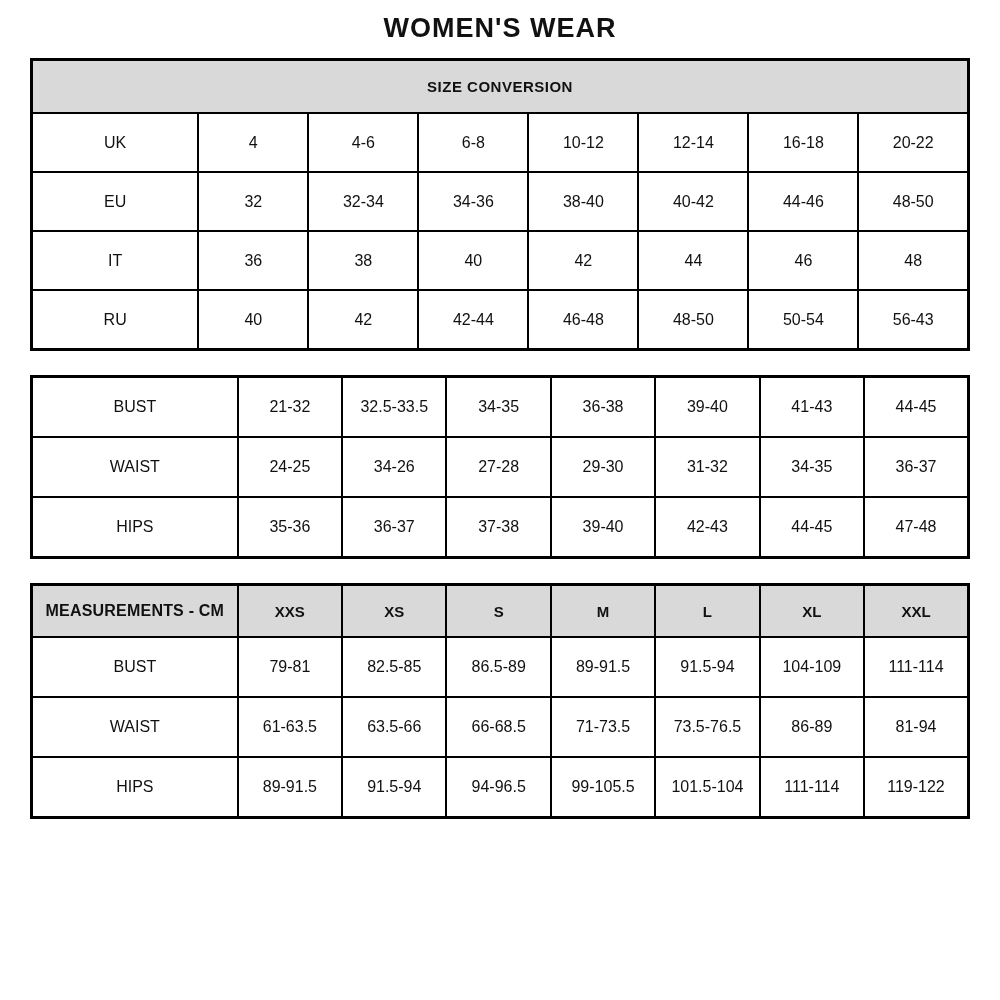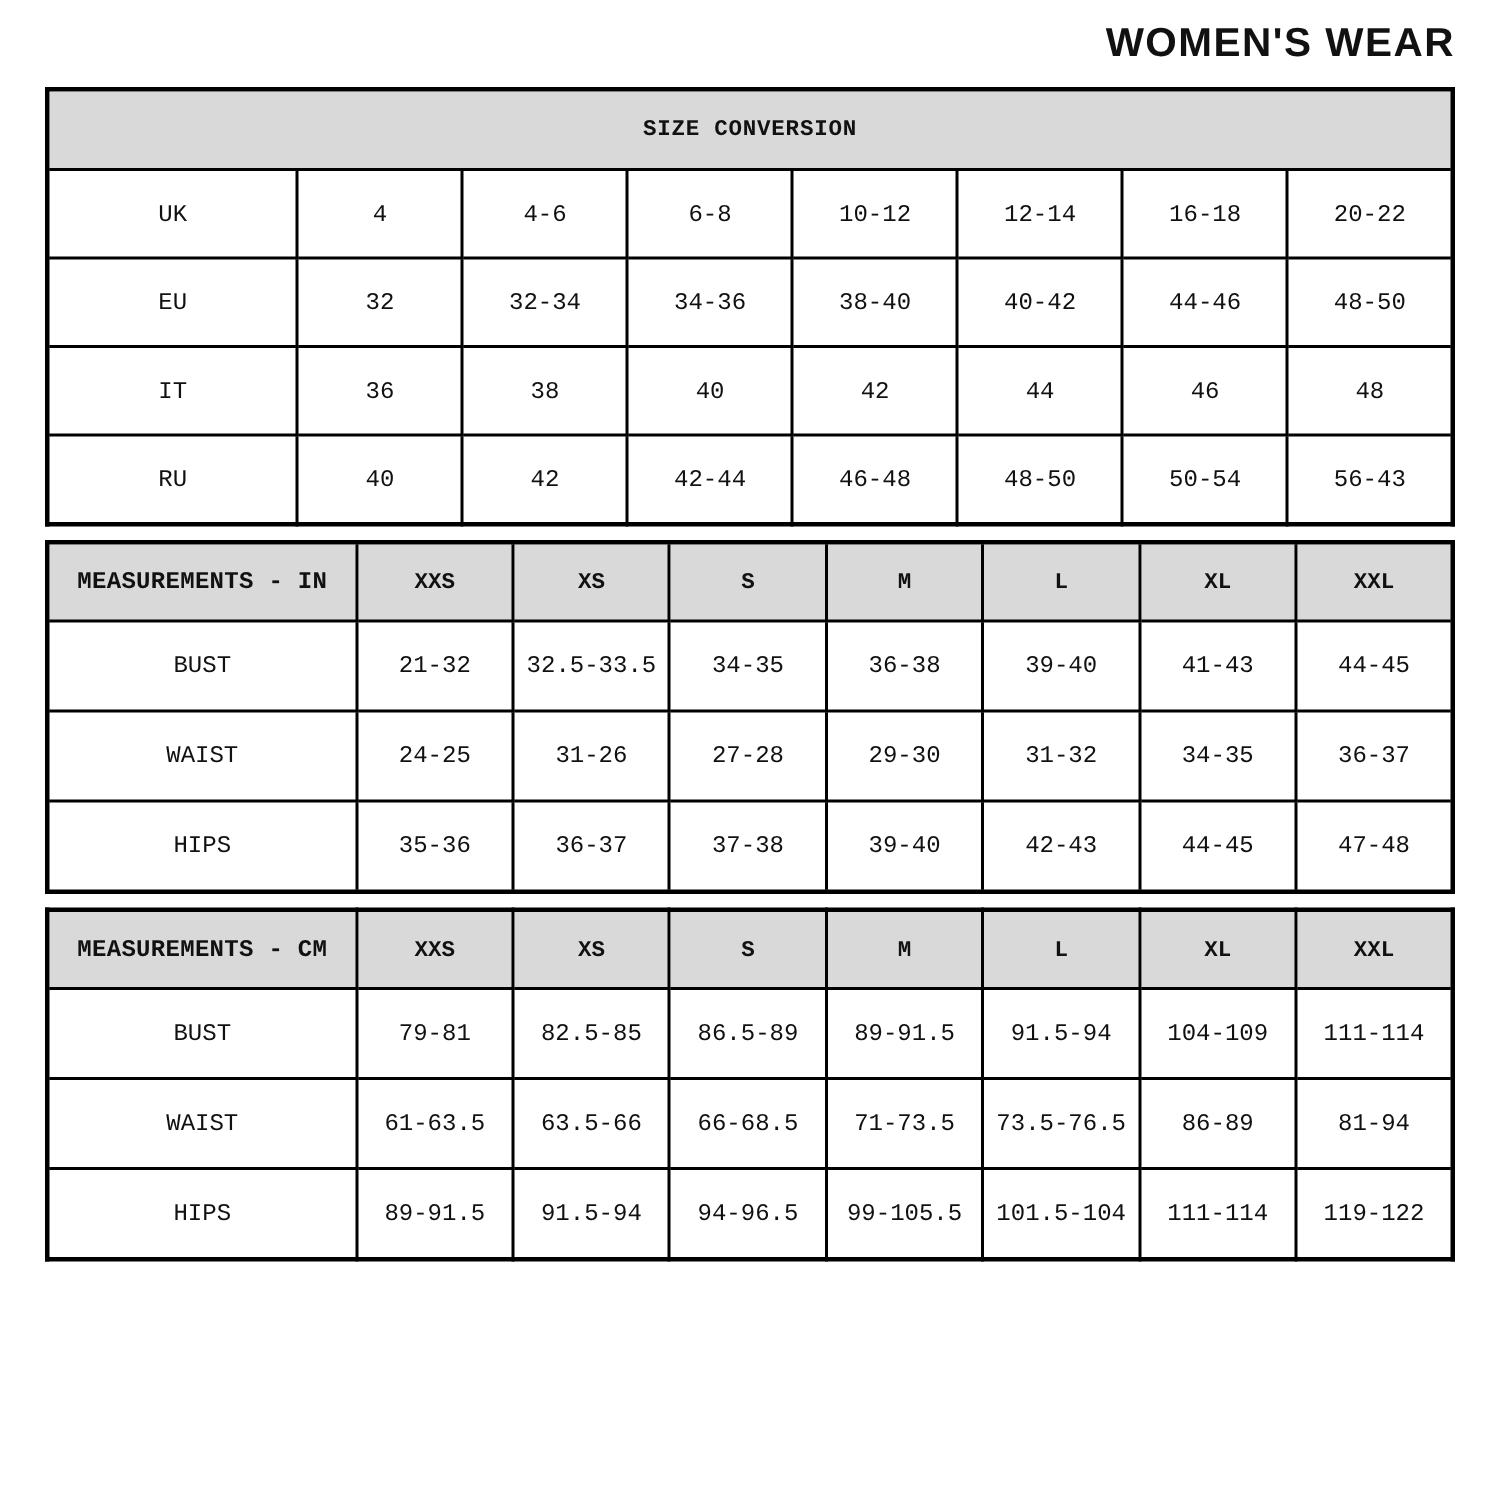--- a/index.html
+++ b/index.html
@@ -9,34 +9,33 @@
     width: 1000px;
     font-family: "Liberation Sans", sans-serif;
     color: #111111;
   }
   .page {
     width: 940px;
     margin: 0 auto;
     padding-top: 13px;
   }
   .title {
-    text-align: right;
+    text-align: center;
     font-size: 27px;
     font-weight: 700;
     letter-spacing: 1px;
     margin: 0 0 14px 0;
     color: #111111;
   }
   table {
     border-collapse: collapse;
     table-layout: fixed;
     width: 100%;
     border: 3px solid #000000;
-    margin-bottom: 9px;
-    font-family: Liberation Mono, monospace;
+    margin-bottom: 24px;
   }
   td {
     border: 2px solid #000000;
     text-align: center;
     vertical-align: middle;
     padding: 0;
     overflow: hidden;
     white-space: nowrap;
   }
   
@@ -137,44 +136,34 @@
         <col class="c-label">
         <col class="c-size">
         <col class="c-size">
         <col class="c-size">
         <col class="c-size">
         <col class="c-size">
         <col class="c-size">
         <col class="c-size">
       </colgroup>
     <tbody>
-        <tr class="hdr">
-      <td class="first">MEASUREMENTS - IN</td>
-      <td>XXS</td>
-      <td>XS</td>
-      <td>S</td>
-      <td>M</td>
-      <td>L</td>
-      <td>XL</td>
-      <td>XXL</td>
-    </tr>
     <tr>
       <td class="lbl">BUST</td>
       <td class="val">21-32</td>
       <td class="val">32.5-33.5</td>
       <td class="val">34-35</td>
       <td class="val">36-38</td>
       <td class="val">39-40</td>
       <td class="val">41-43</td>
       <td class="val">44-45</td>
     </tr>
     <tr>
       <td class="lbl">WAIST</td>
       <td class="val">24-25</td>
-      <td class="val">31-26</td>
+      <td class="val">34-26</td>
       <td class="val">27-28</td>
       <td class="val">29-30</td>
       <td class="val">31-32</td>
       <td class="val">34-35</td>
       <td class="val">36-37</td>
     </tr>
     <tr>
       <td class="lbl">HIPS</td>
       <td class="val">35-36</td>
       <td class="val">36-37</td>

